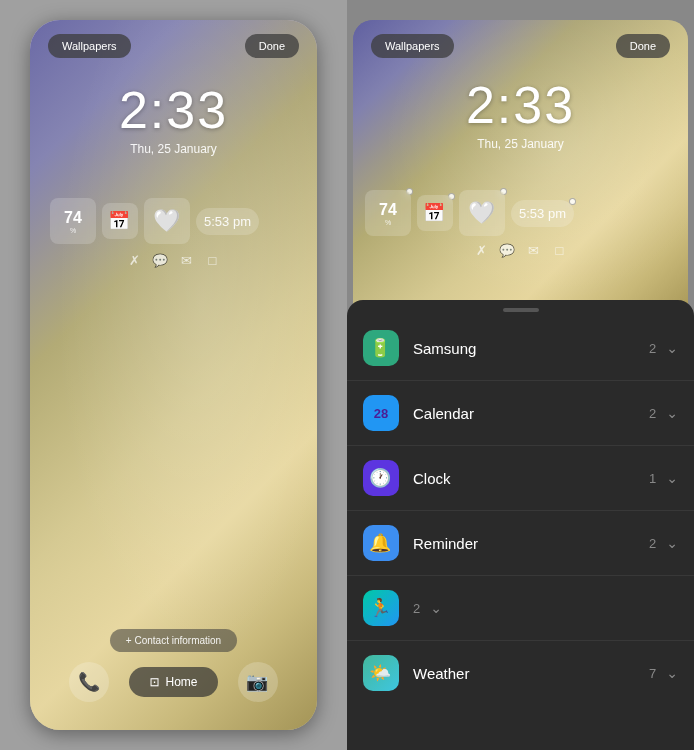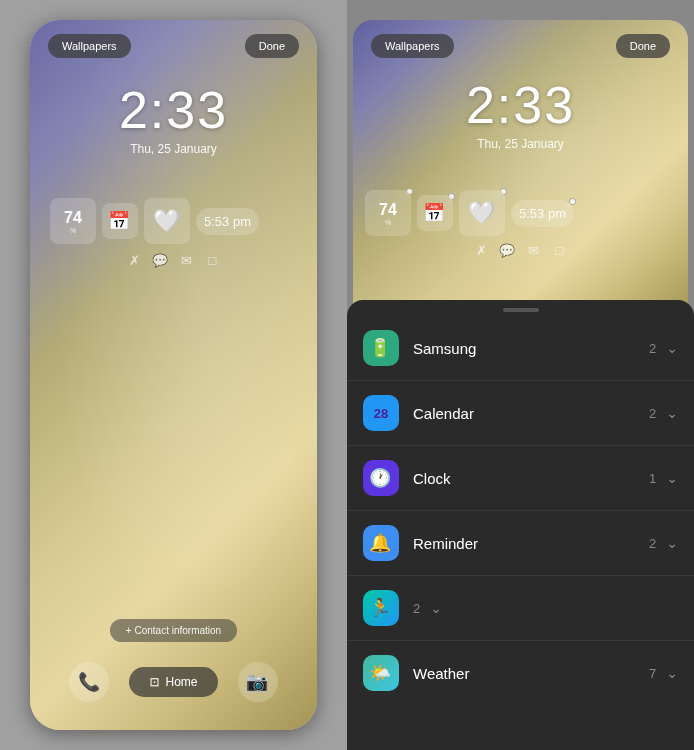--- a/index.html
+++ b/index.html
@@ -175,21 +175,21 @@
     }
 
     
     .phone-bottom {
       position: absolute;
       bottom: 28px;
       left: 0; right: 0;
       display: flex;
       flex-direction: column;
       align-items: center;
-      gap: 20px;
+      gap: 10px;
       z-index: 10;
     }
 
     .contact-info-btn {
       background: rgba(60,60,60,0.55);
       border-radius: 20px;
       padding: 6px 16px;
       color: rgba(255,255,255,0.9);
       font-size: 10px;
       border: none;

